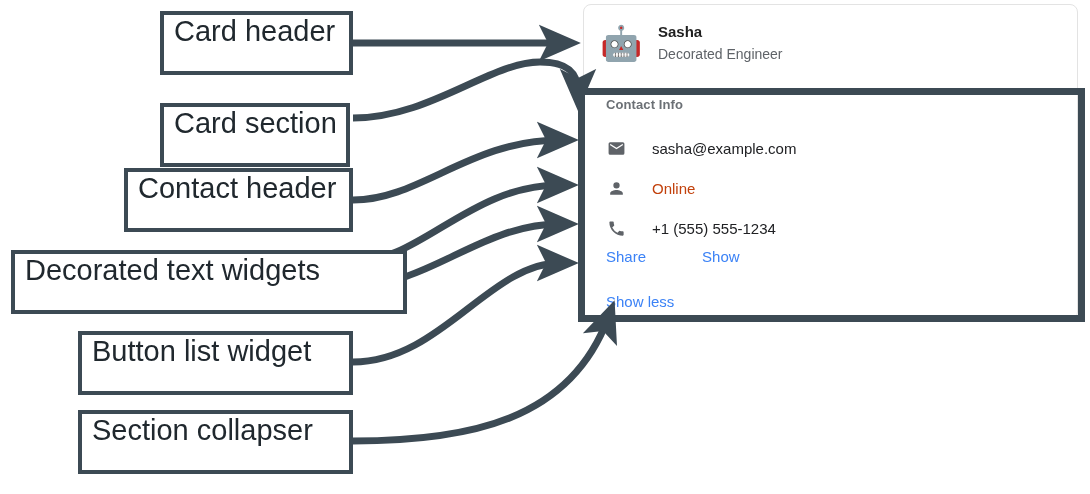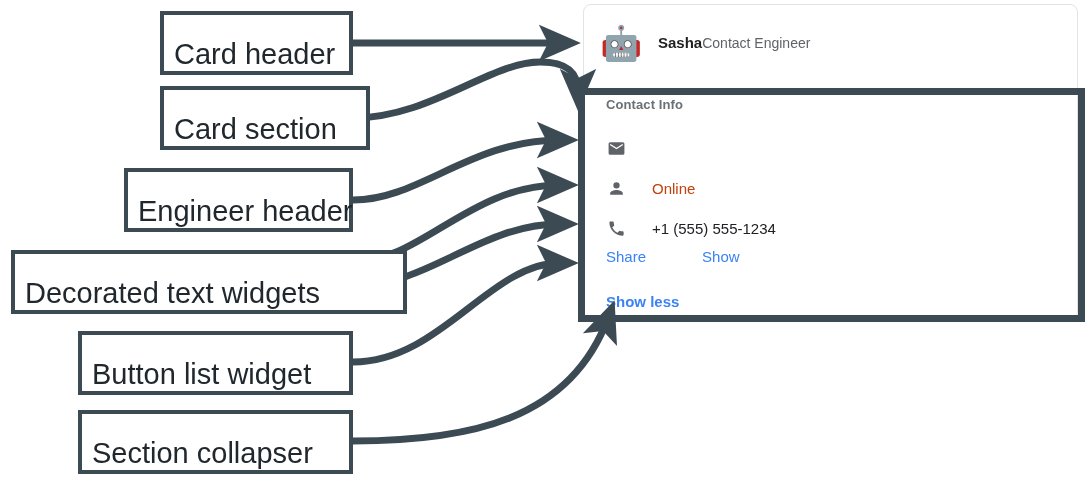--- a/index.html
+++ b/index.html
@@ -9,21 +9,21 @@
     position:relative;overflow:hidden;
   }
   #stage{position:absolute;left:0;top:0;width:1090px;height:494px;}
 
   
   .anno-box{
     position:absolute;
     box-sizing:border-box;
     background:#ffffff;
     border:4px solid #3c4a54;
-    display:flex;align-items:flex-end;
+    display:flex;align-items:flex-start;
     padding:0 10px;
     font-size:29px;
     color:#20282e;
     white-space:nowrap;
     z-index:40;
   }
 
   
   #arrows{position:absolute;left:0;top:0;width:1090px;height:494px;z-index:30;}
 
@@ -40,21 +40,21 @@
     display:flex;align-items:center;
     padding:12px 0 12px 16px;
     height:76px;box-sizing:border-box;
   }
   .avatar{
     width:44px;height:44px;flex:0 0 44px;
     display:flex;align-items:center;justify-content:center;
     font-size:34px;line-height:1;
     margin-right:14px;
   }
-  .header-text{display:flex;flex-direction:row;justify-content:center;}
+  .header-text{display:flex;flex-direction:column;justify-content:center;}
   .header-title{font-size:15px;font-weight:bold;color:#1f1f1f;line-height:1.5;}
   .header-sub{font-size:14px;color:#5f6368;line-height:1.6;}
 
   .card-section{padding:16px 8px 0 22px;}
   .section-header{
     font-size:13px;color:#6b7075;font-weight:bold;
     letter-spacing:.1px;margin-bottom:16px;
   }
   .kv-row{display:flex;align-items:center;height:40px;}
   .kv-icon{
@@ -67,21 +67,21 @@
   .kv-text.green{color:#c2410c;}
 
   .button-row{display:flex;align-items:flex-start;height:38px;}
   .link-btn{
     font-size:15px;color:#3b82f6;cursor:pointer;
     background:none;border:none;padding:0;font-family:inherit;
   }
   .link-btn.first{margin-right:56px;}
   .collapser-row{display:flex;align-items:center;height:30px;padding-left:22px;}
   .collapser{
-    font-size:15px;color:#3b82f6;font-weight:bold;cursor:pointer;
+    font-size:15px;color:#3b82f6;font-weight:normal;cursor:pointer;
     background:none;border:none;padding:0;font-family:inherit;
   }
 
   
   #section-outline{
     position:absolute;left:578px;top:88px;width:507px;height:234px;
     box-sizing:border-box;
     border:7px solid #3c4a54;
     z-index:20;pointer-events:none;
   }
@@ -112,26 +112,26 @@
       <path d="M353,362 C440,362 490,263 560,263"></path>
 
       <path d="M353,441 C470,441 570,420 608,318"></path>
     </g>
   </svg>
 
   <div class="anno-box" style="left:160px;top:11px;width:193px;height:64px;">
     <span>Card header</span>
   </div>
 
-  <div class="anno-box" style="left:160px;top:86px;width:210px;height:64px;">
+  <div class="anno-box" style="left:160px;top:103px;width:190px;height:64px;">
     <span>Card section</span>
   </div>
 
   <div class="anno-box" style="left:124px;top:168px;width:229px;height:64px;">
-    <span>Engineer header</span>
+    <span>Contact header</span>
   </div>
 
   <div class="anno-box" style="left:11px;top:250px;width:396px;height:64px;">
     <span>Decorated text widgets</span>
   </div>
 
   <div class="anno-box" style="left:78px;top:410px;width:275px;height:64px;">
     <span>Section collapser</span>
   </div>
 
@@ -140,34 +140,35 @@
   </div>
 
   <div id="card">
 
     <div class="card-header">
       <div class="avatar">
         <span>🤖</span>
       </div>
       <div class="header-text">
         <div class="header-title">Sasha</div>
-        <div class="header-sub">Contact Engineer</div>
+        <div class="header-sub">Decorated Engineer</div>
       </div>
     </div>
 
     <div class="card-section">
 
       <div class="section-header">Contact Info</div>
 
       <div class="kv-row">
         <span class="kv-icon">
           <svg width="19" height="19" viewBox="0 0 24 24" fill="#5f6368">
             <path d="M20 4H4a2 2 0 0 0-2 2v12a2 2 0 0 0 2 2h16a2 2 0 0 0 2-2V6a2 2 0 0 0-2-2zm0 4l-8 5-8-5V6l8 5 8-5v2z"></path>
           </svg>
         </span>
+        <span class="kv-text">sasha@example.com</span>
       </div>
 
       <div class="kv-row">
         <span class="kv-icon">
           <svg width="19" height="19" viewBox="0 0 24 24" fill="#5f6368">
             <path d="M12 12a4 4 0 1 0 0-8 4 4 0 0 0 0 8zm0 2c-3.3 0-8 1.7-8 4v2h16v-2c0-2.3-4.7-4-8-4z"></path>
           </svg>
         </span>
         <span class="kv-text green">Online</span>
       </div>

